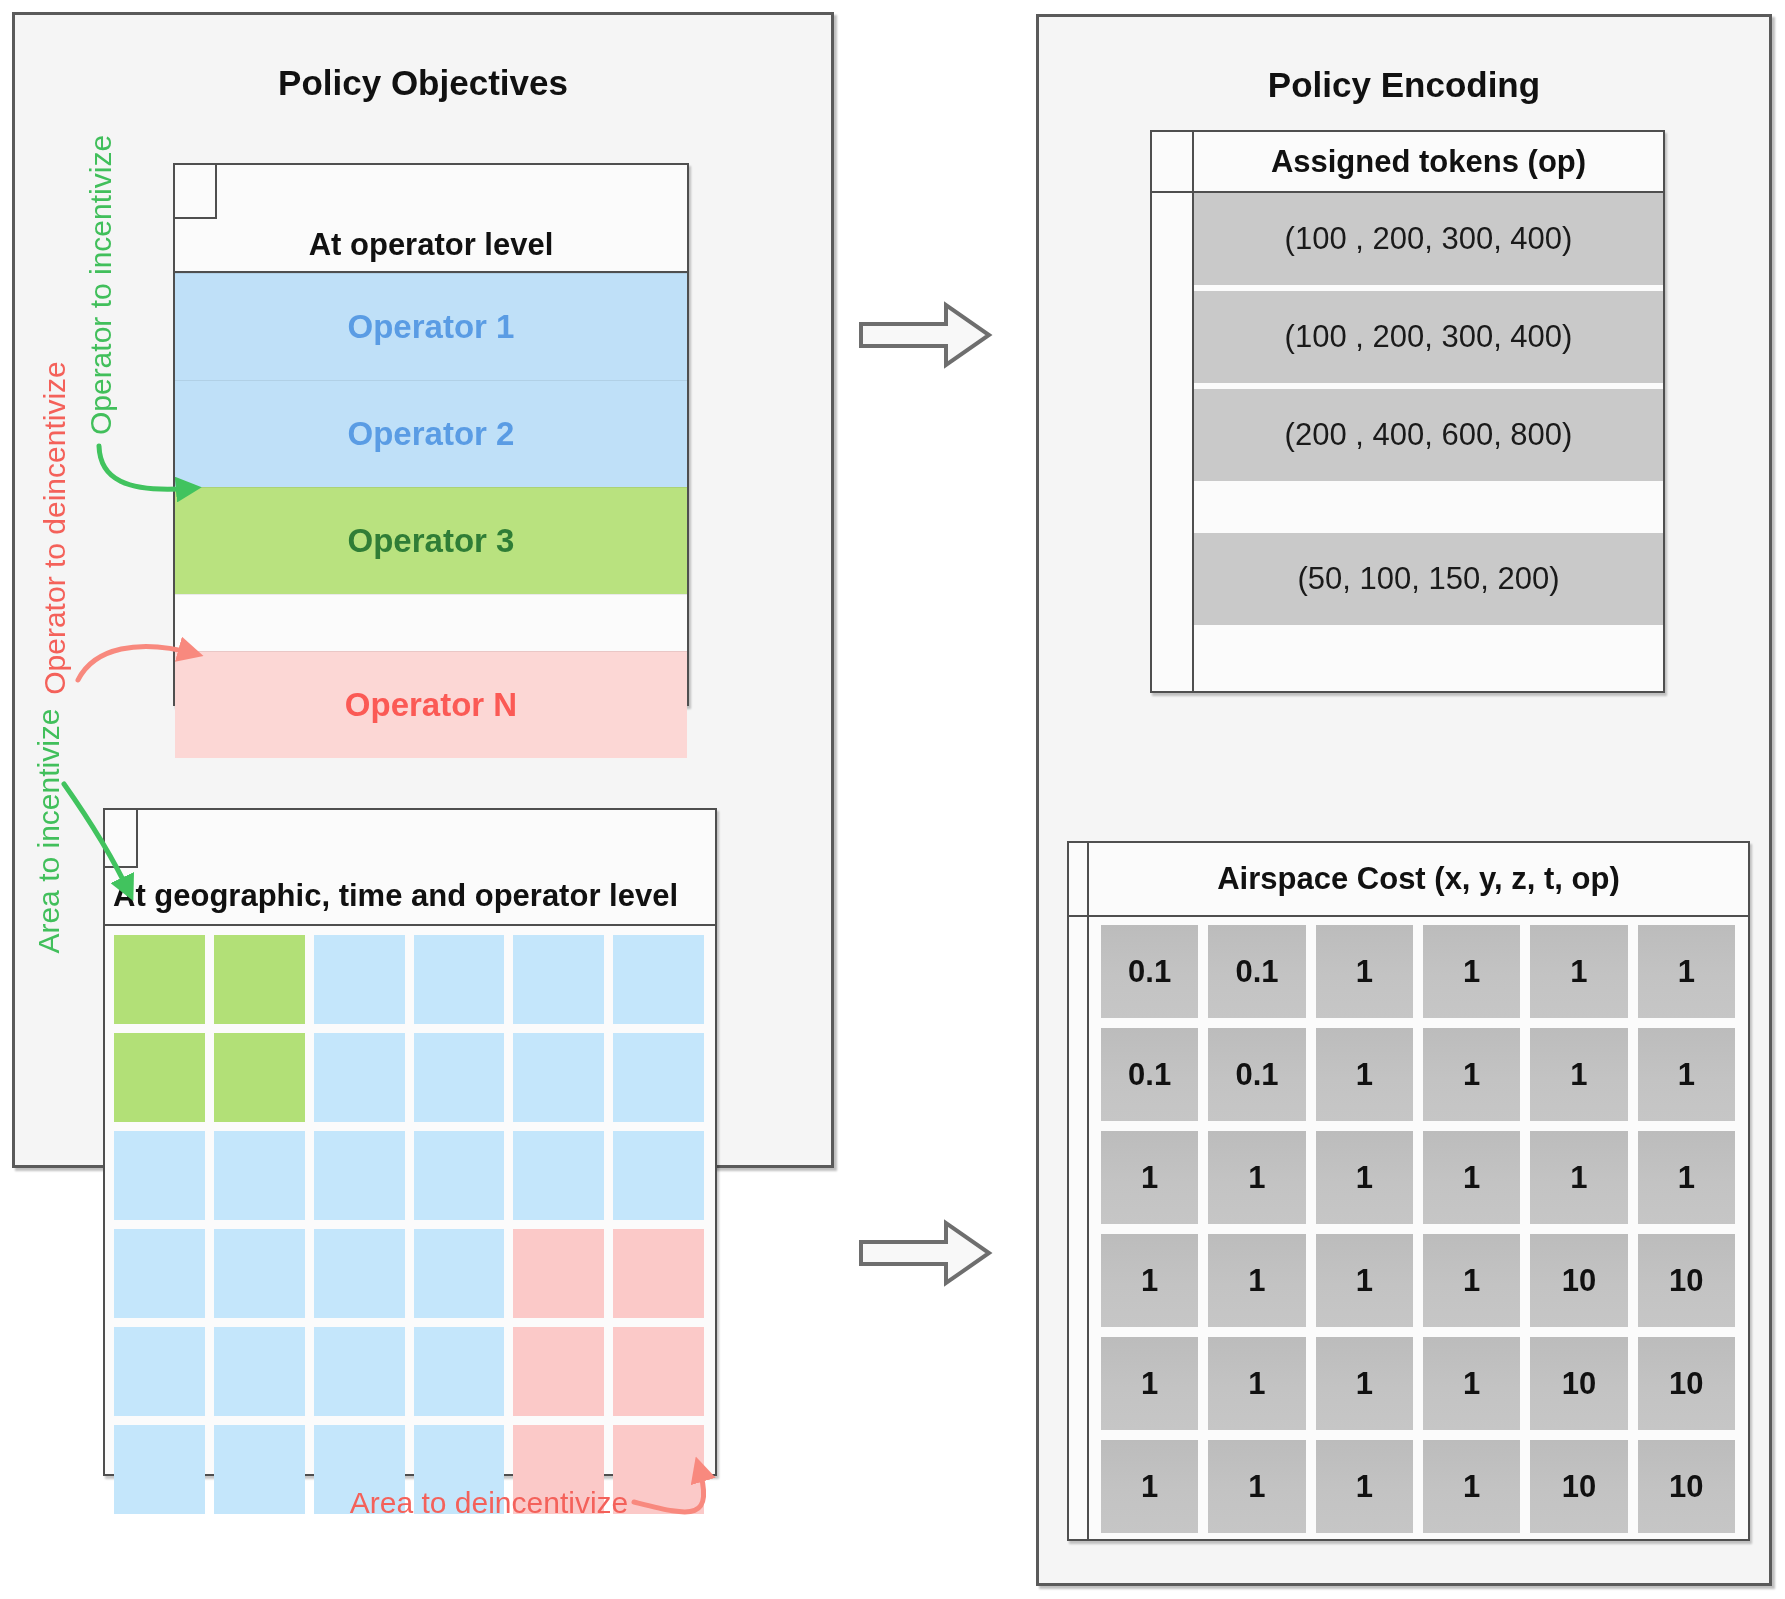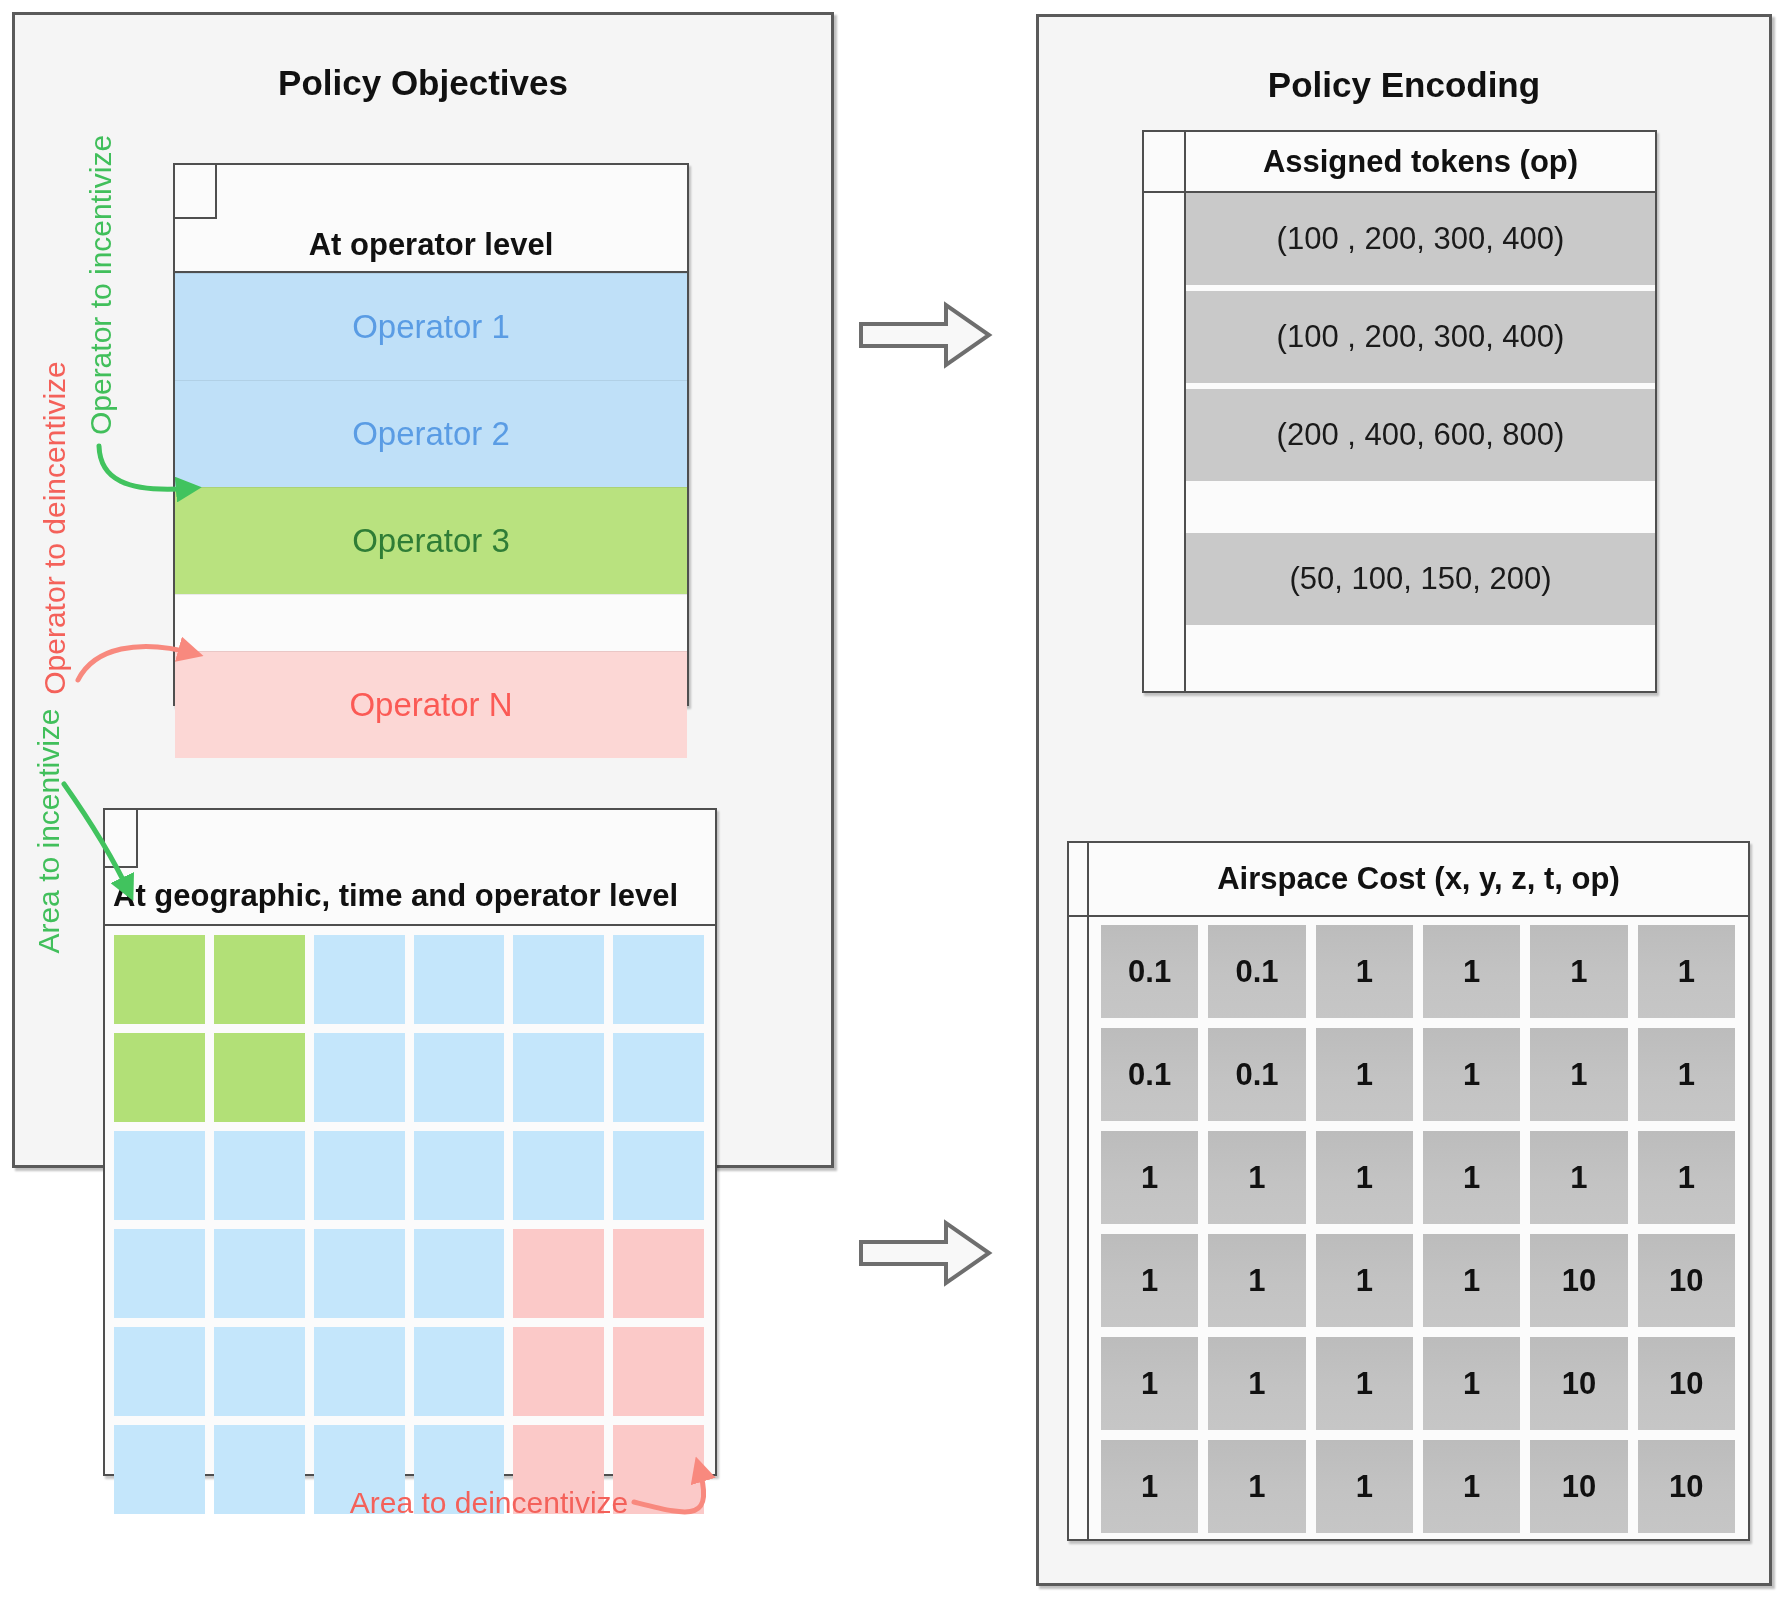--- a/index.html
+++ b/index.html
@@ -24,40 +24,40 @@
   .tbl-header { border-bottom:2px solid #4f4f4f; display:flex; align-items:center;
                 justify-content:center; font-weight:bold; font-size:31px; color:#111;
                 background:#fbfbfb; flex:0 0 auto; }
 
   
   .op-table { left:158px; top:148px; width:516px; height:543px;flex-direction:column; }
   .op-table .strip { width:42px; }
   .op-table .strip .strip-head { height:54px; }
   .op-table .tbl-header { height:54px; }
   .op-row { display:flex; align-items:center; justify-content:center;
-            font-size:33px; font-weight:normal; border-top:1px solid rgba(0,0,0,0.07); }
+            font-size:33px; font-weight:bold; border-top:1px solid rgba(0,0,0,0.07); }
   .op-row.blue  { height:107px; background:var(--operator-blue-bg,#bfe0f8);  color:var(--operator-blue-text,#5a9ce4); }
   .op-row.green { height:107px; background:var(--operator-green-bg,#b9e27f); color:var(--operator-green-text,#2f7d36); }
   .op-row.pink  { height:107px; background:var(--operator-pink-bg,#fcd7d5);  color:var(--operator-pink-text,#fb5a55); }
   .op-row.blank { height:57px;  background:#fbfbfb; }
 
   
   .geo-table { left:88px; top:793px; width:614px; height:668px;flex-direction:column; }
   .geo-table .strip { width:33px; }
   .geo-table .strip .strip-head { height:58px; }
   .geo-table .tbl-header { height:58px; justify-content:flex-start; padding-left:8px; }
   .geo-grid { display:grid; grid-template-columns:repeat(6,1fr);
               grid-auto-rows:89px; gap:9px; padding:9px 11px 16px 9px; background:#ffffff00; }
   .geo-cell { width:100%; height:100%; }
   .geo-cell.green { background:var(--grid-green,#b2e077); }
   .geo-cell.blue  { background:var(--grid-blue,#c4e6fb); }
   .geo-cell.pink  { background:var(--grid-pink,#fbc9c8); }
 
   
-  .tokens-table { left:103px; top:113px; width:515px; height:563px; }
+  .tokens-table { left:111px; top:113px; width:515px; height:563px; }
   .tokens-table .strip { width:42px; }
   .tokens-table .strip .strip-head { height:61px; }
   .tokens-table .tbl-header { height:61px; }
   .tokens-rows { display:flex; flex-direction:column; padding-bottom:8px; }
   .token-row { height:92px; margin-bottom:6px; background:var(--token-gray,#c9c9c9);
                display:flex; align-items:center; justify-content:center;
                font-size:31px; color:#1a1a1a; }
   .token-blank { height:46px; background:#fbfbfb; }
 
   

